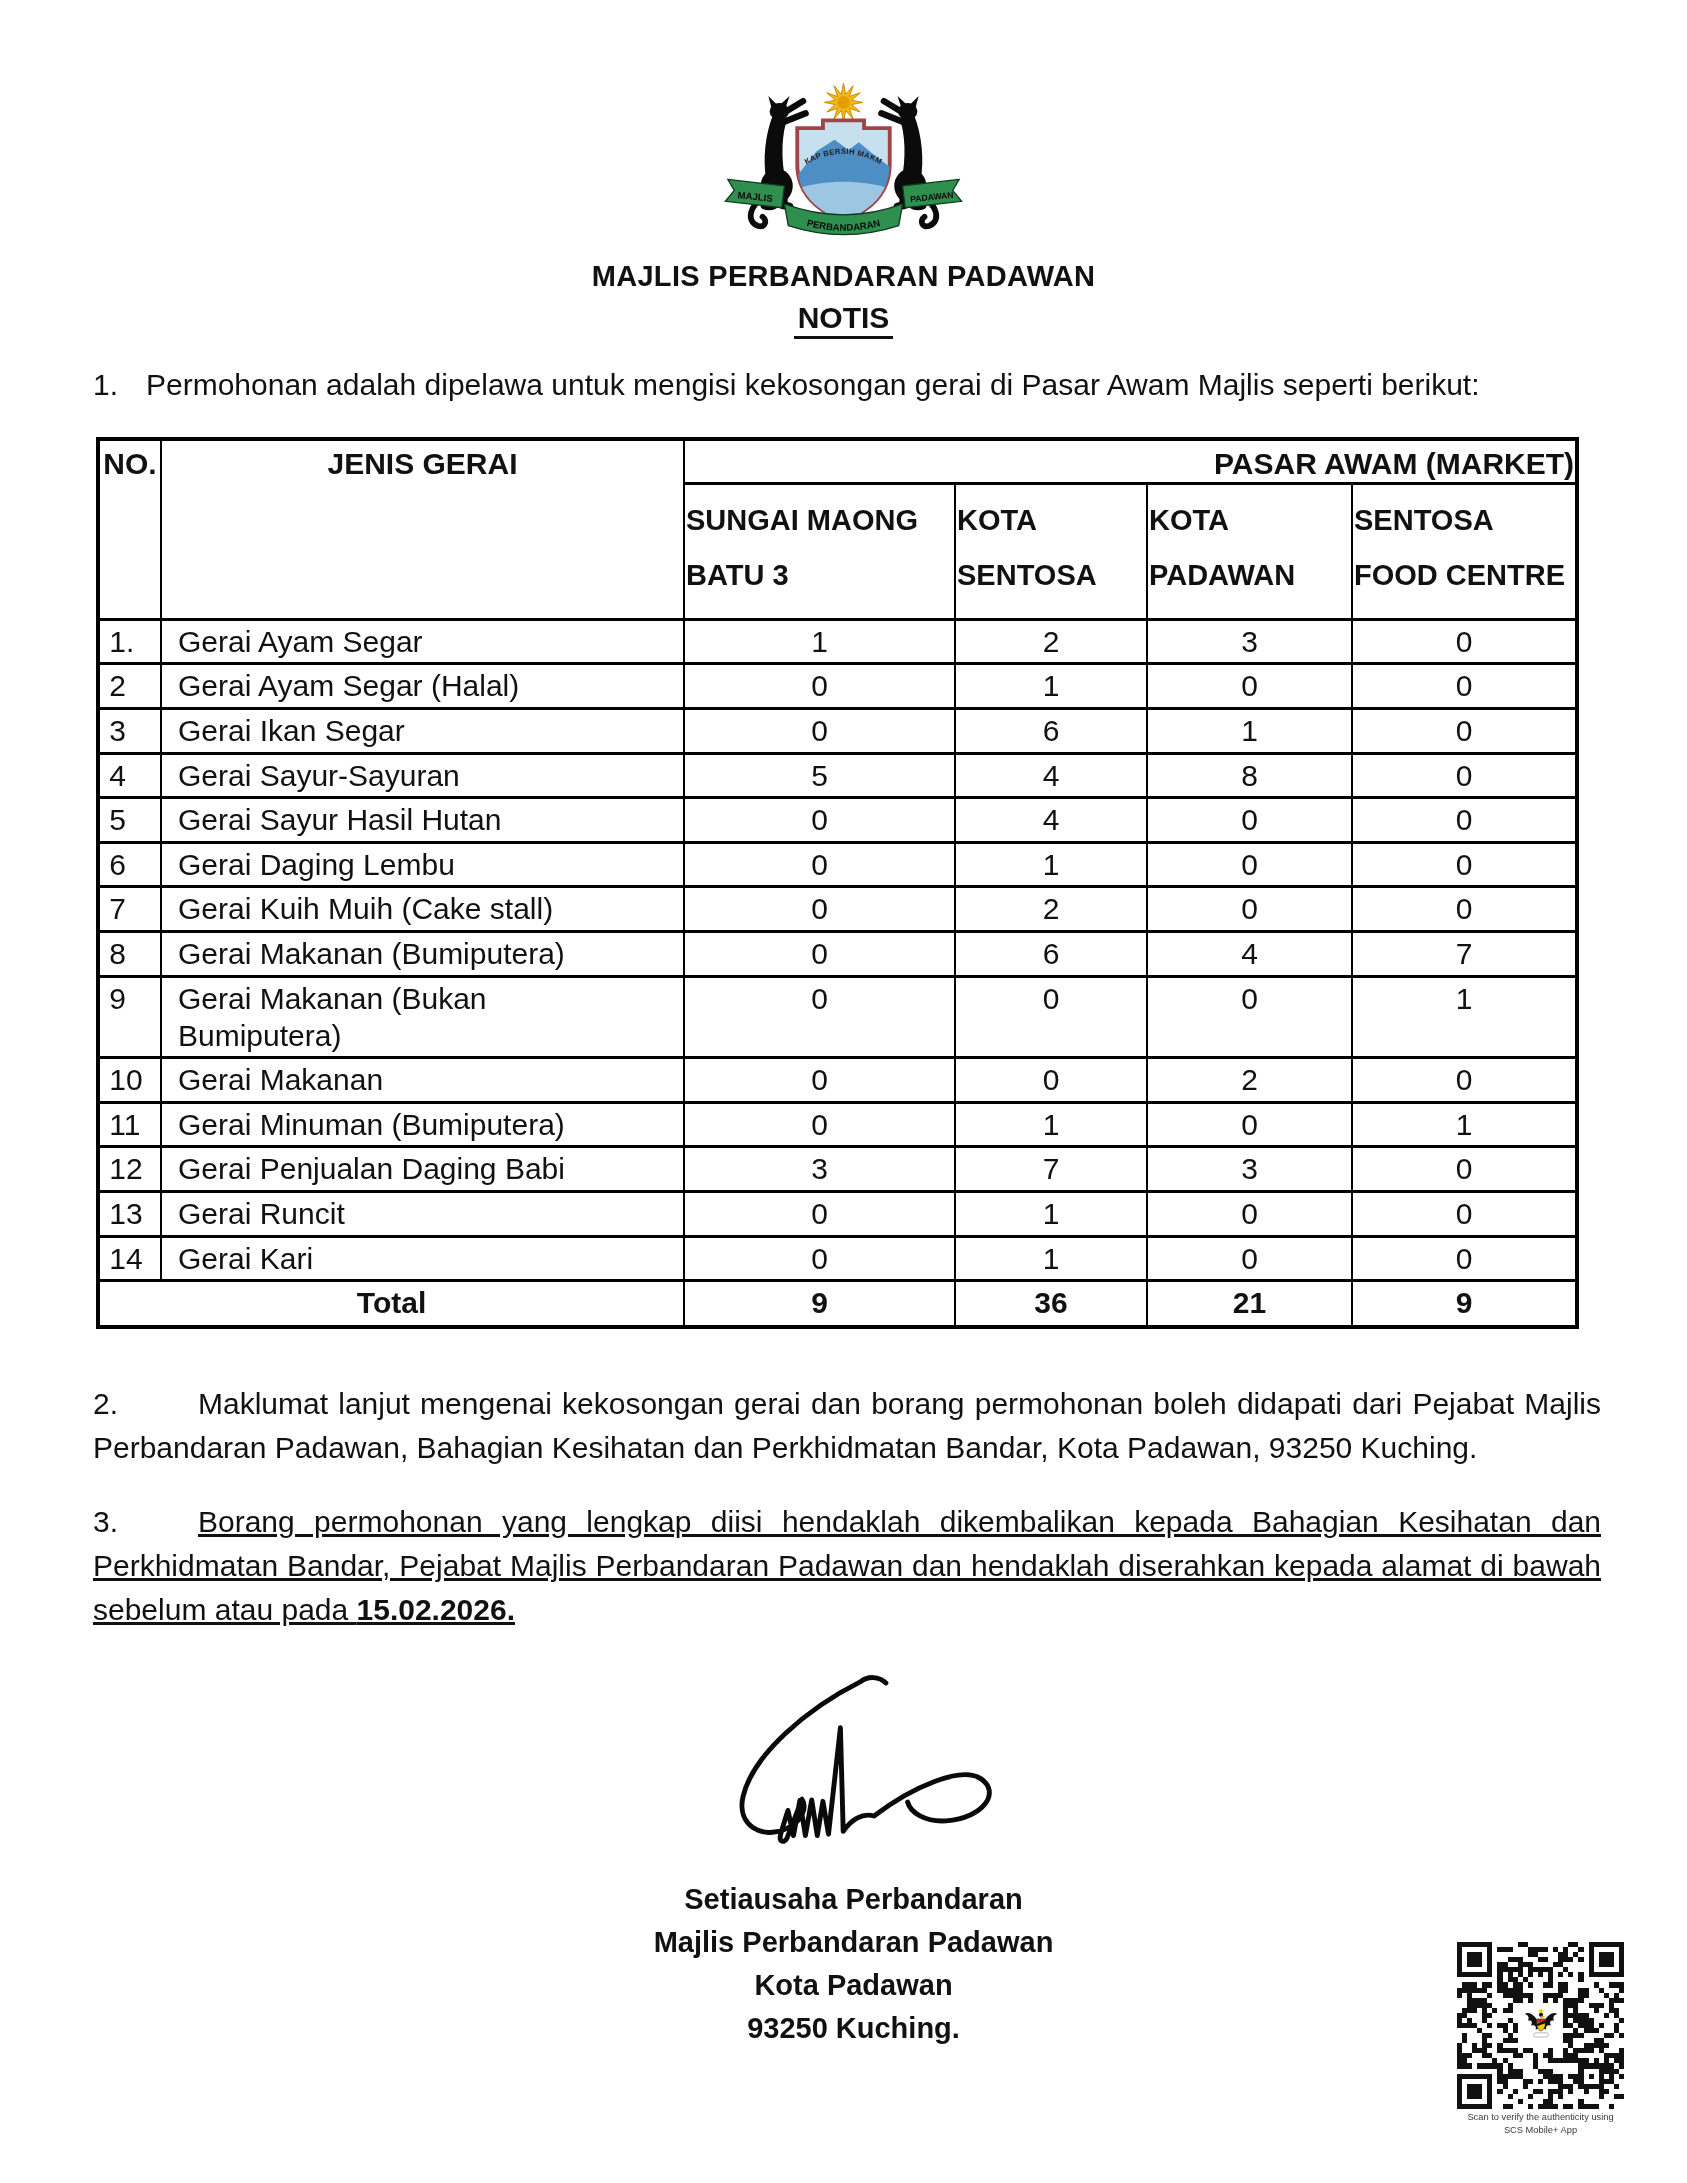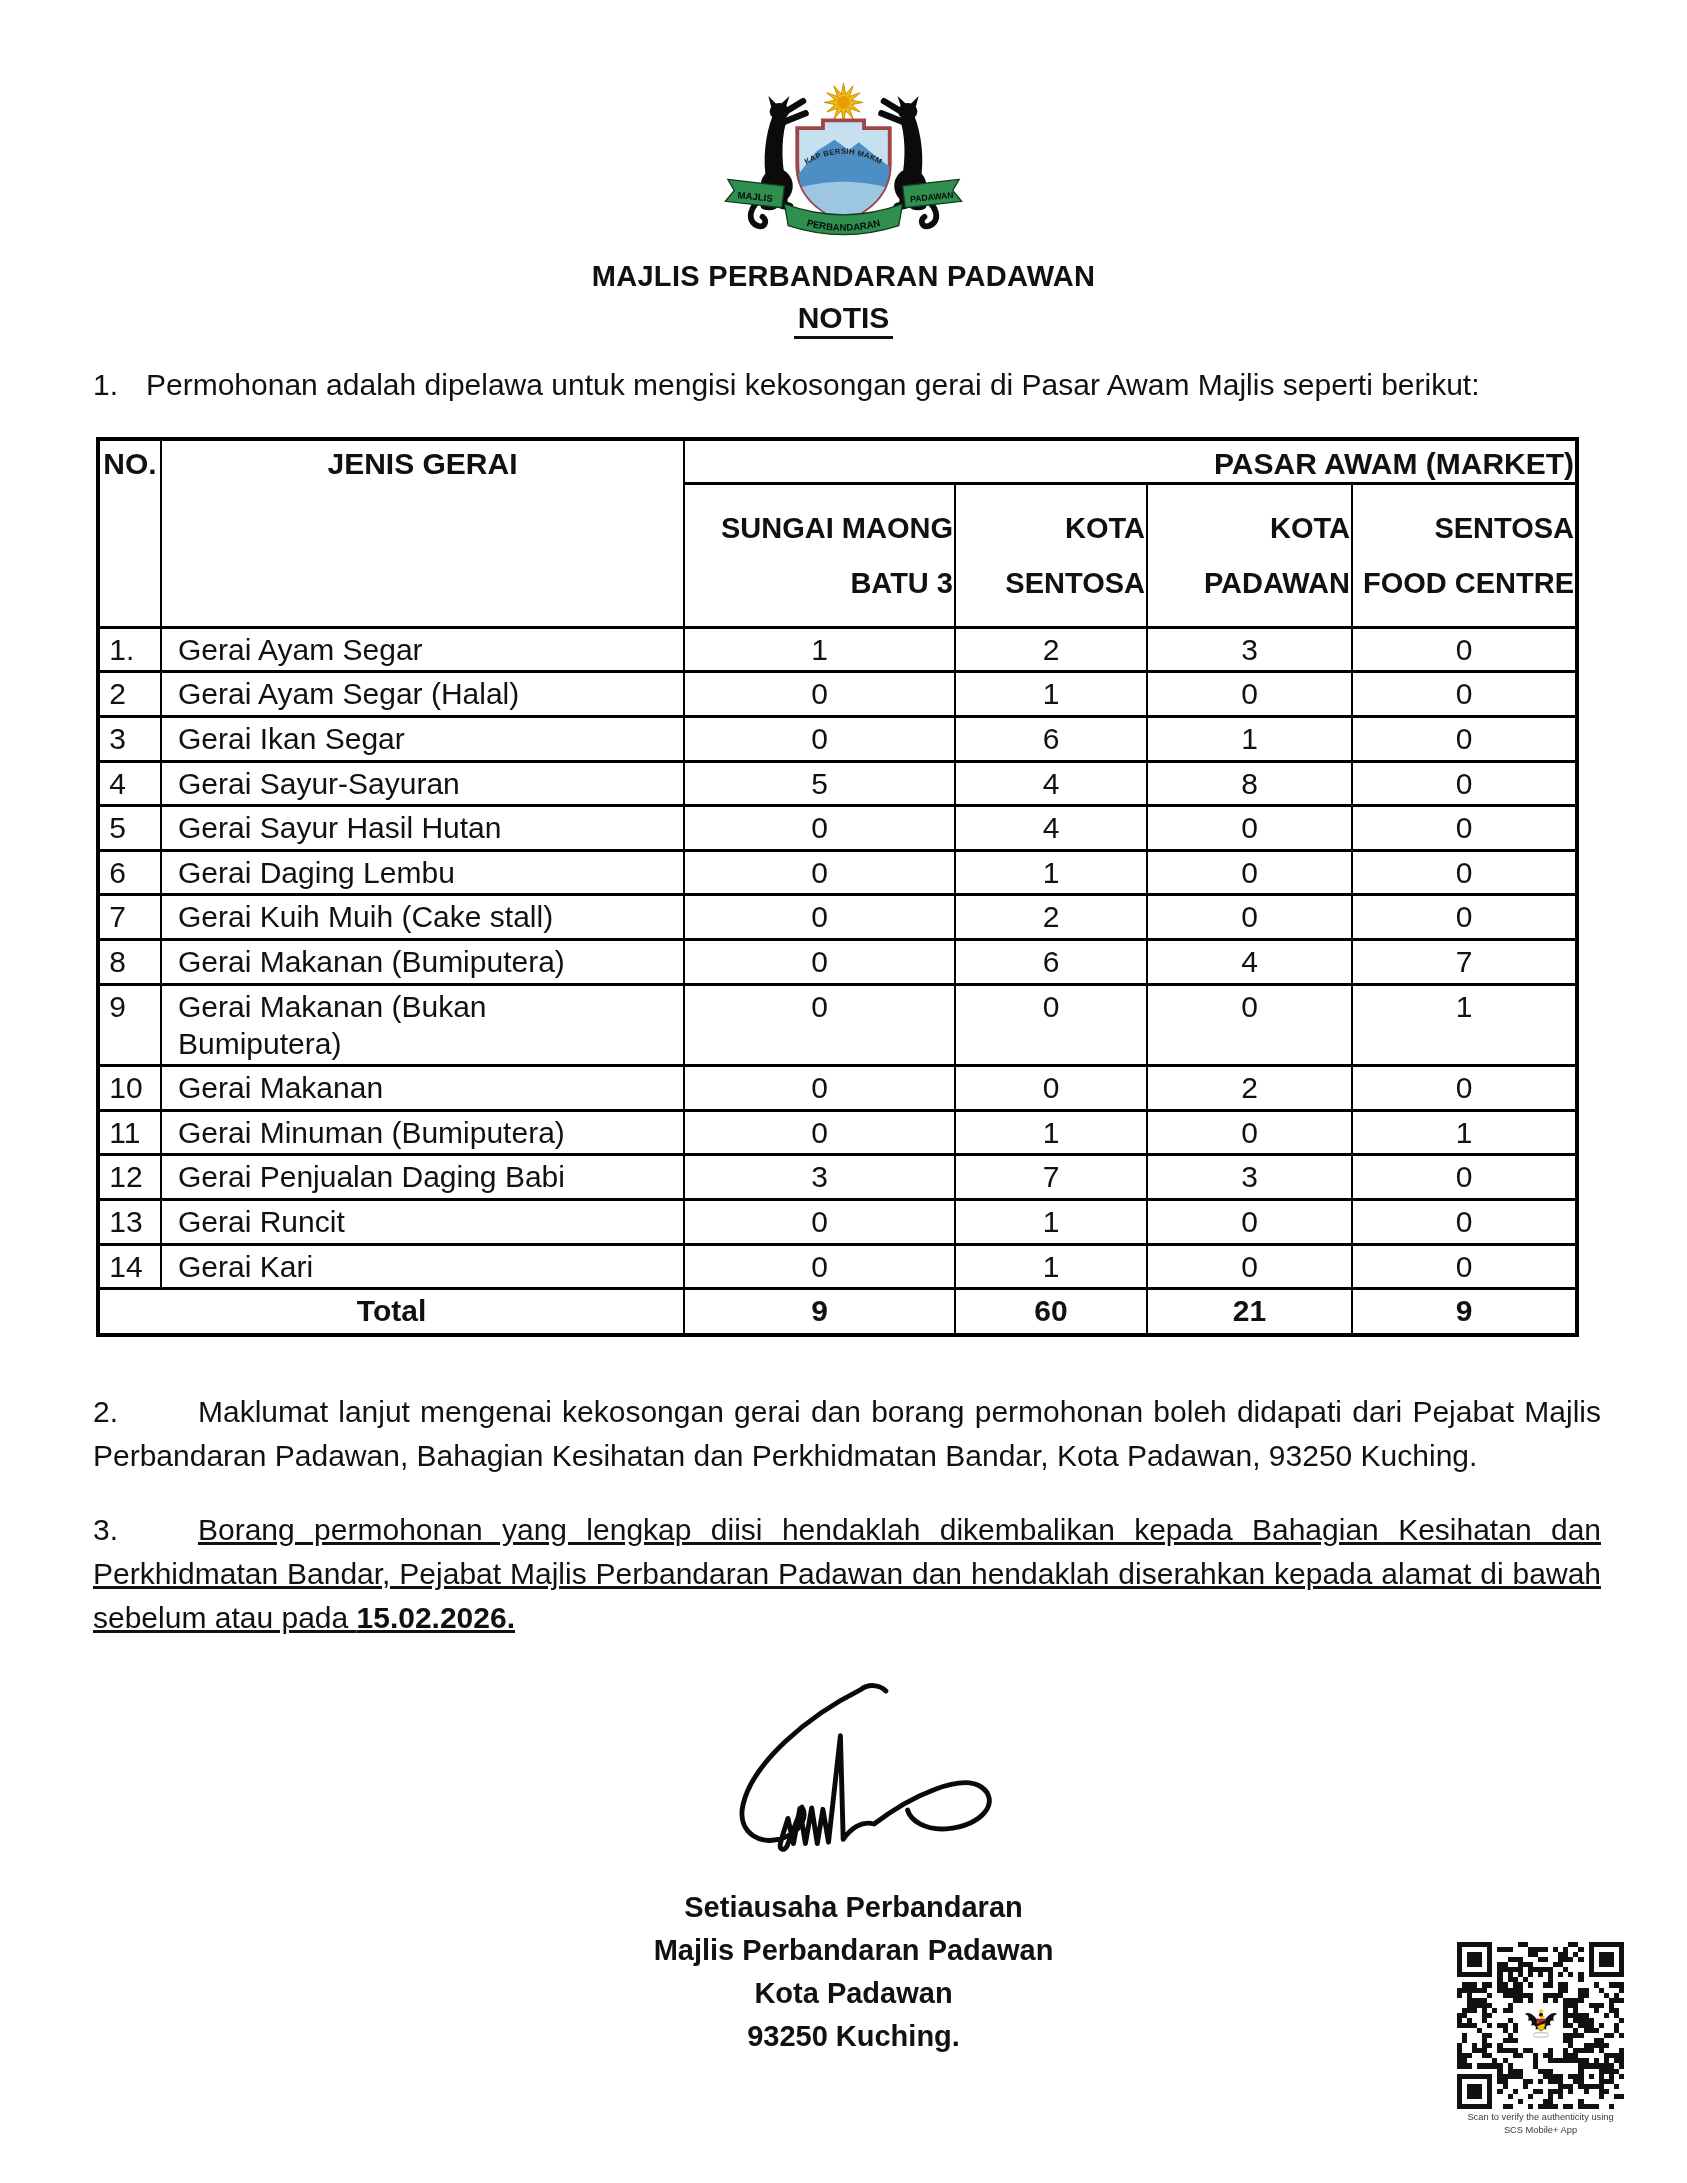--- a/index.html
+++ b/index.html
@@ -24,21 +24,21 @@
   table.vac{
     border-collapse:collapse;table-layout:fixed;width:1479px;
     margin:26.5px 0 0 96px;font-size:30px;border:4.6px solid #000;
   }
   .vac th,.vac td{border-left:2px solid #000;border-right:2px solid #000;}
   .vac tr{border-top:3.3px solid #000;border-bottom:3.3px solid #000;}
   .vac th{font-weight:bold;}
   .th-no,.th-jenis{vertical-align:top;padding-top:5.3px;height:34px;}
   .th-group{text-align:right;vertical-align:top;padding-top:5.3px;}
   .th-market{
-    vertical-align:top;text-align:right;height:124px;padding-top:16px;
+    vertical-align:top;text-align:left;height:124px;padding-top:8px;
     white-space:pre-line;line-height:1.92;font-size:29px;
   }
   .vac td{vertical-align:top;line-height:37px;padding-top:2px;padding-bottom:2.6px;}
   .no-cell{padding-left:9.3px;}
   .jenis-cell{padding-left:16px;white-space:pre-line;}
   .num-cell{text-align:center;}
   .total-label{text-align:center;font-weight:bold;}
   .vac tfoot td{font-weight:bold;line-height:38px;}
 
   .sig-wrap{margin-top:22.5px;text-align:center;}
@@ -258,21 +258,21 @@
           <td class="num-cell">0</td>
           <td class="num-cell">1</td>
           <td class="num-cell">0</td>
           <td class="num-cell">0</td>
         </tr>
       </tbody>
     <tfoot>
       <tr id="total-row">
         <td colspan="2" class="total-label">Total</td>
       <td class="num-cell">9</td>
-          <td class="num-cell">60</td>
+          <td class="num-cell">36</td>
           <td class="num-cell">21</td>
           <td class="num-cell">9</td>
         </tr>
     </tfoot>
   </table>
 
   <p class="para hang p2">
     <span class="num">2.</span><span>Maklumat lanjut mengenai kekosongan gerai dan borang permohonan boleh didapati dari Pejabat Majlis Perbandaran Padawan, Bahagian Kesihatan dan Perkhidmatan Bandar, Kota Padawan, 93250 Kuching.</span>
   </p>
 

